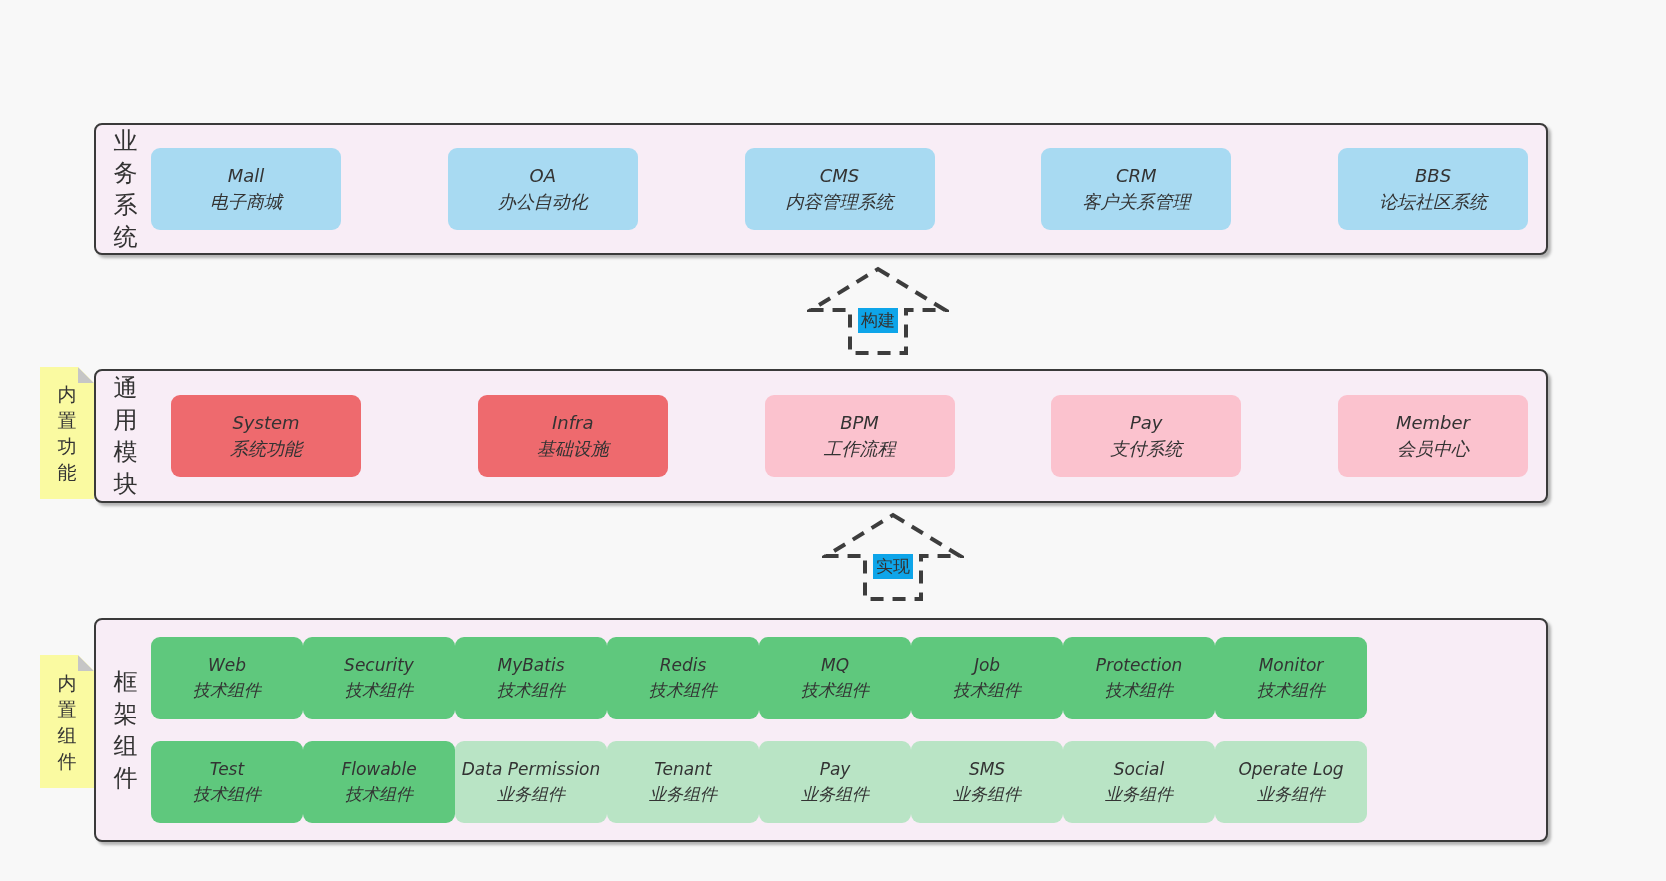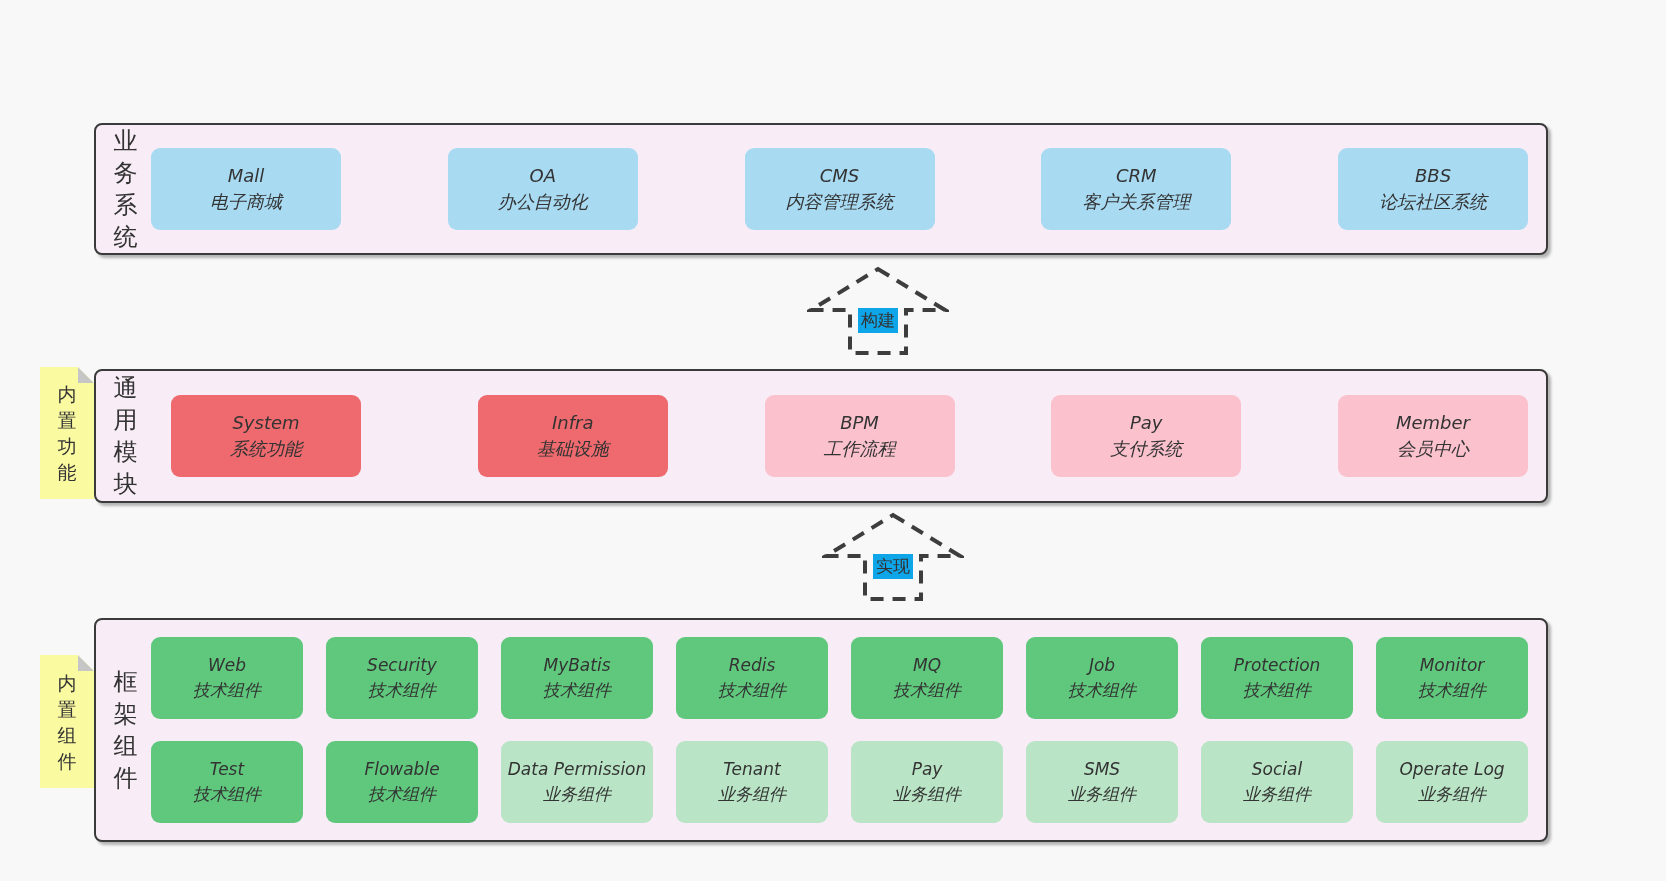--- a/index.html
+++ b/index.html
@@ -59,21 +59,20 @@
     padding: 0 18px 0 12px;
     font-style: italic;
   }
   #band-components .band-content {
     flex-direction: column;
     justify-content: center;
     gap: 22px;
   }
   .box-row {
     display: flex;
-    justify-content: space-between;
     width: 100%;
   }
   .box {
     height: 82px;
     border-radius: 9px;
     display: flex;
     flex-direction: column;
     justify-content: center;
     align-items: center;
     text-align: center;

